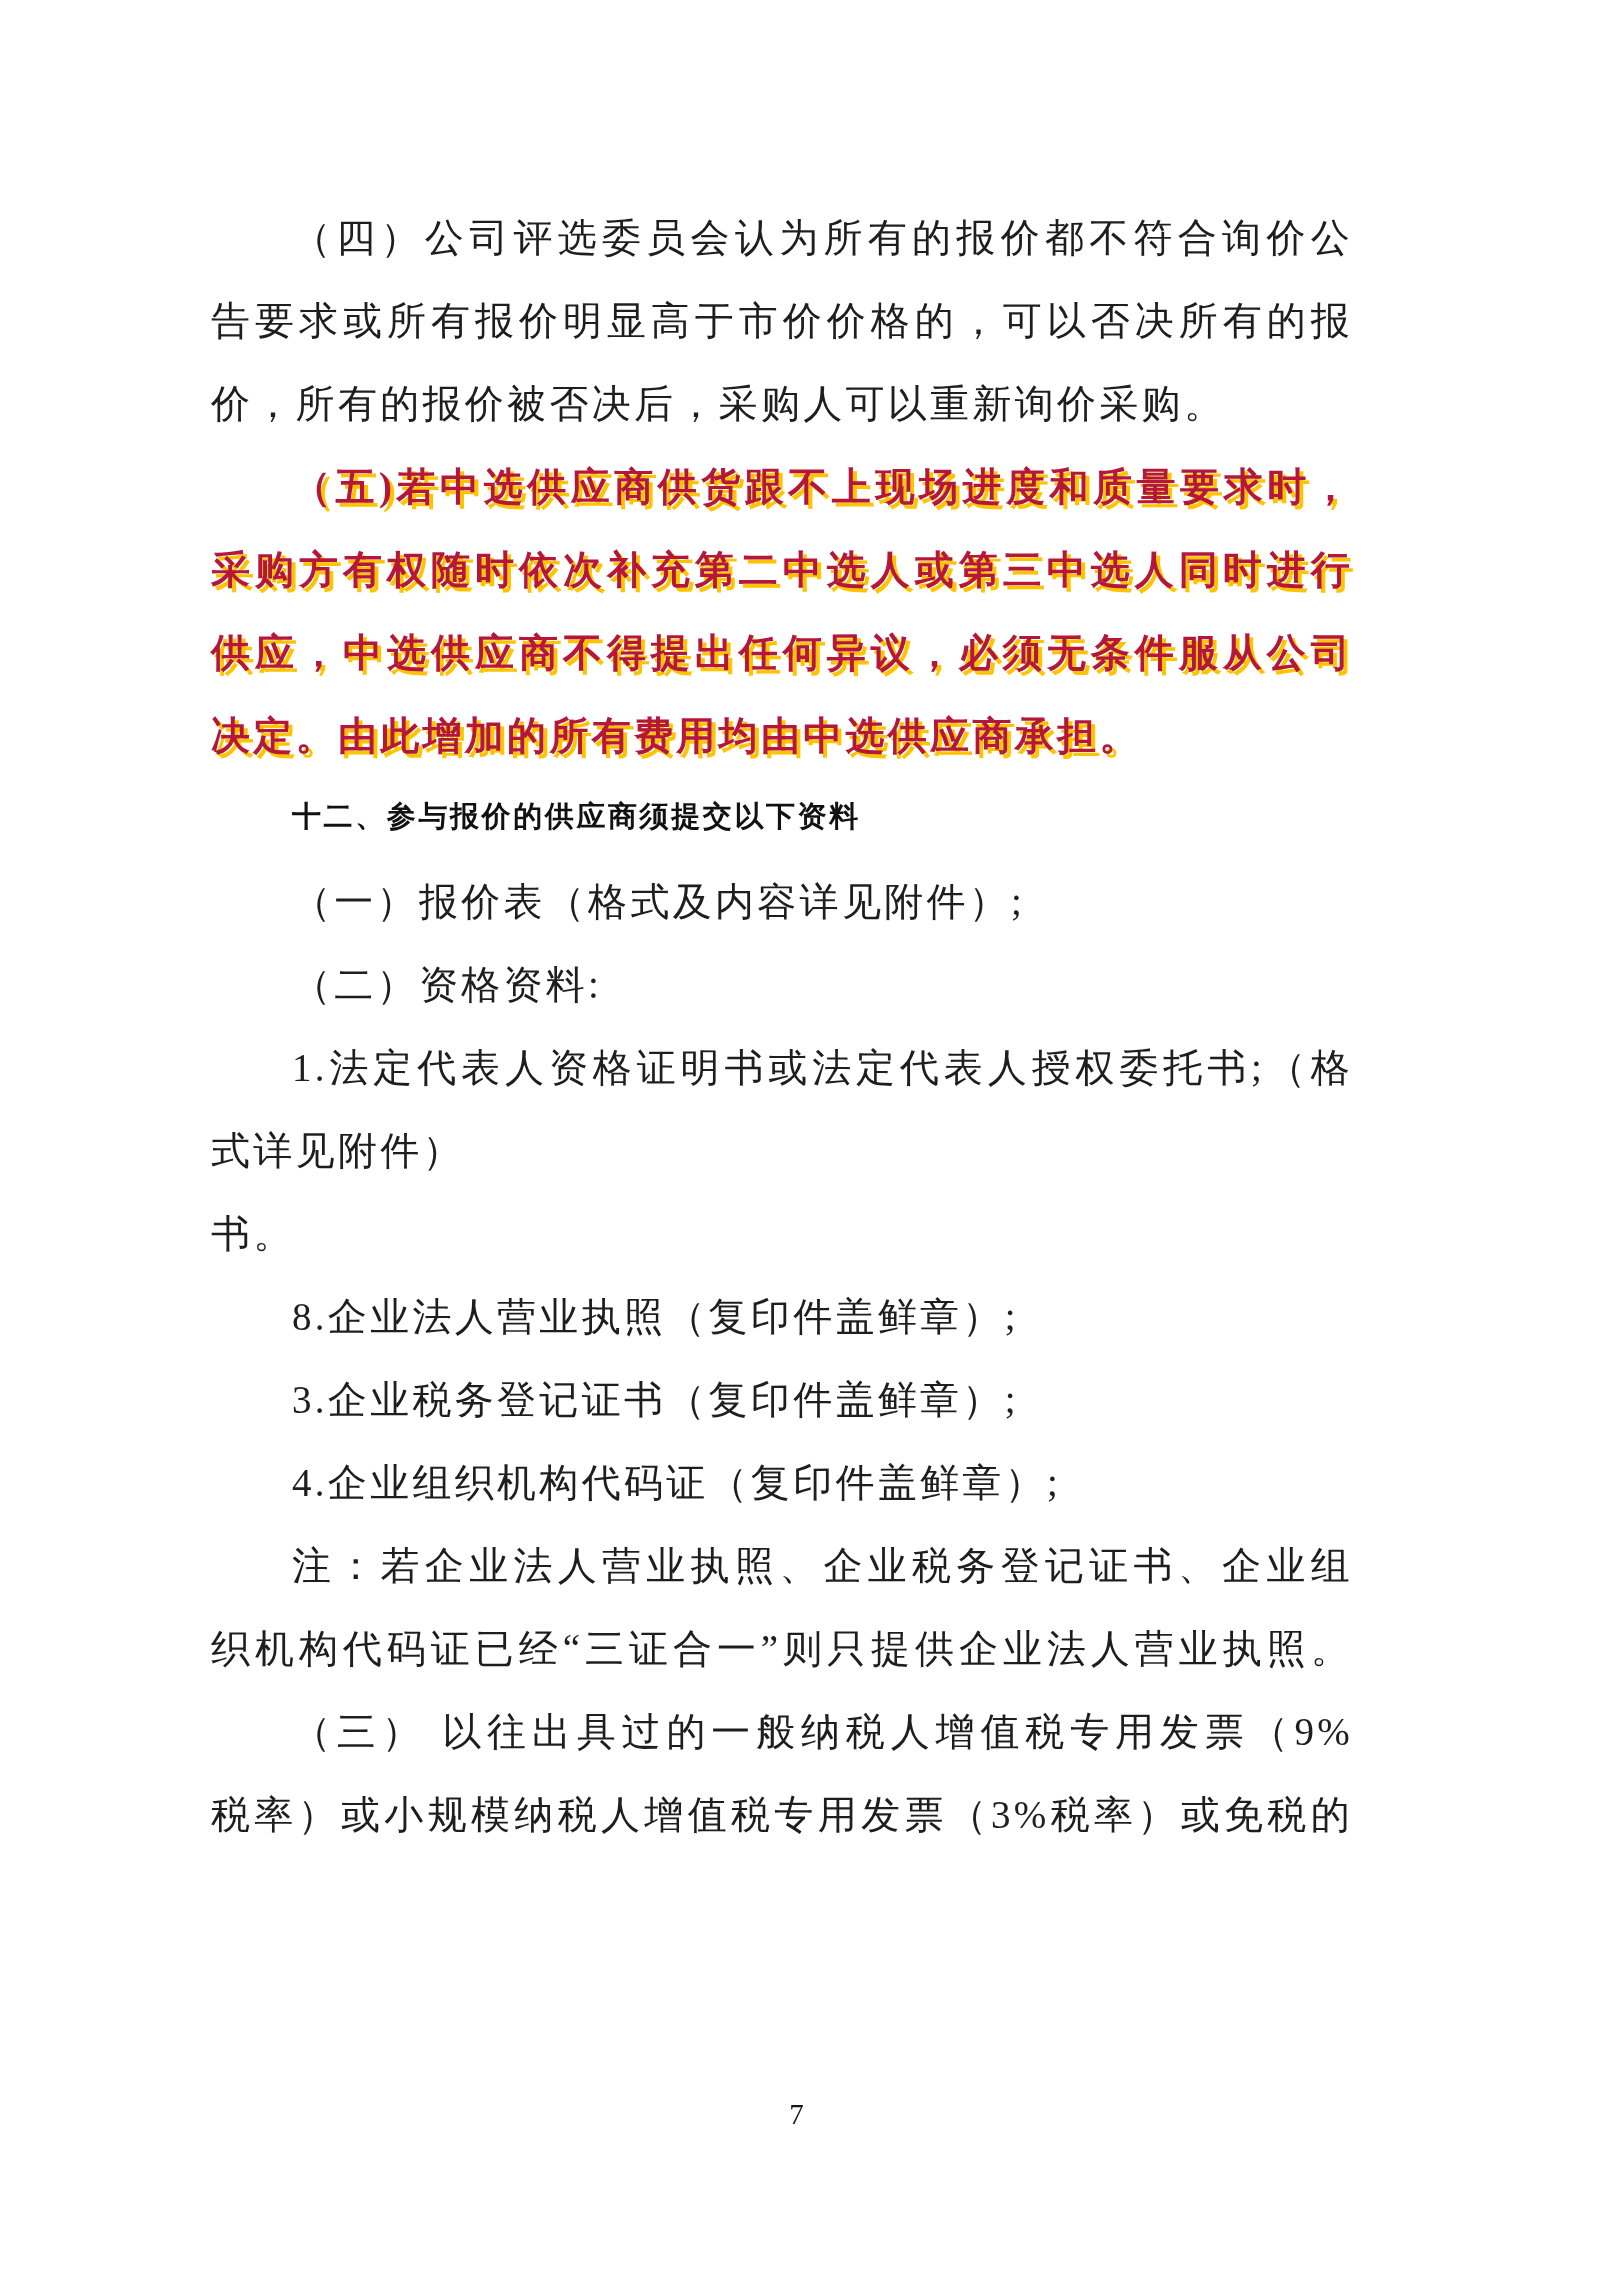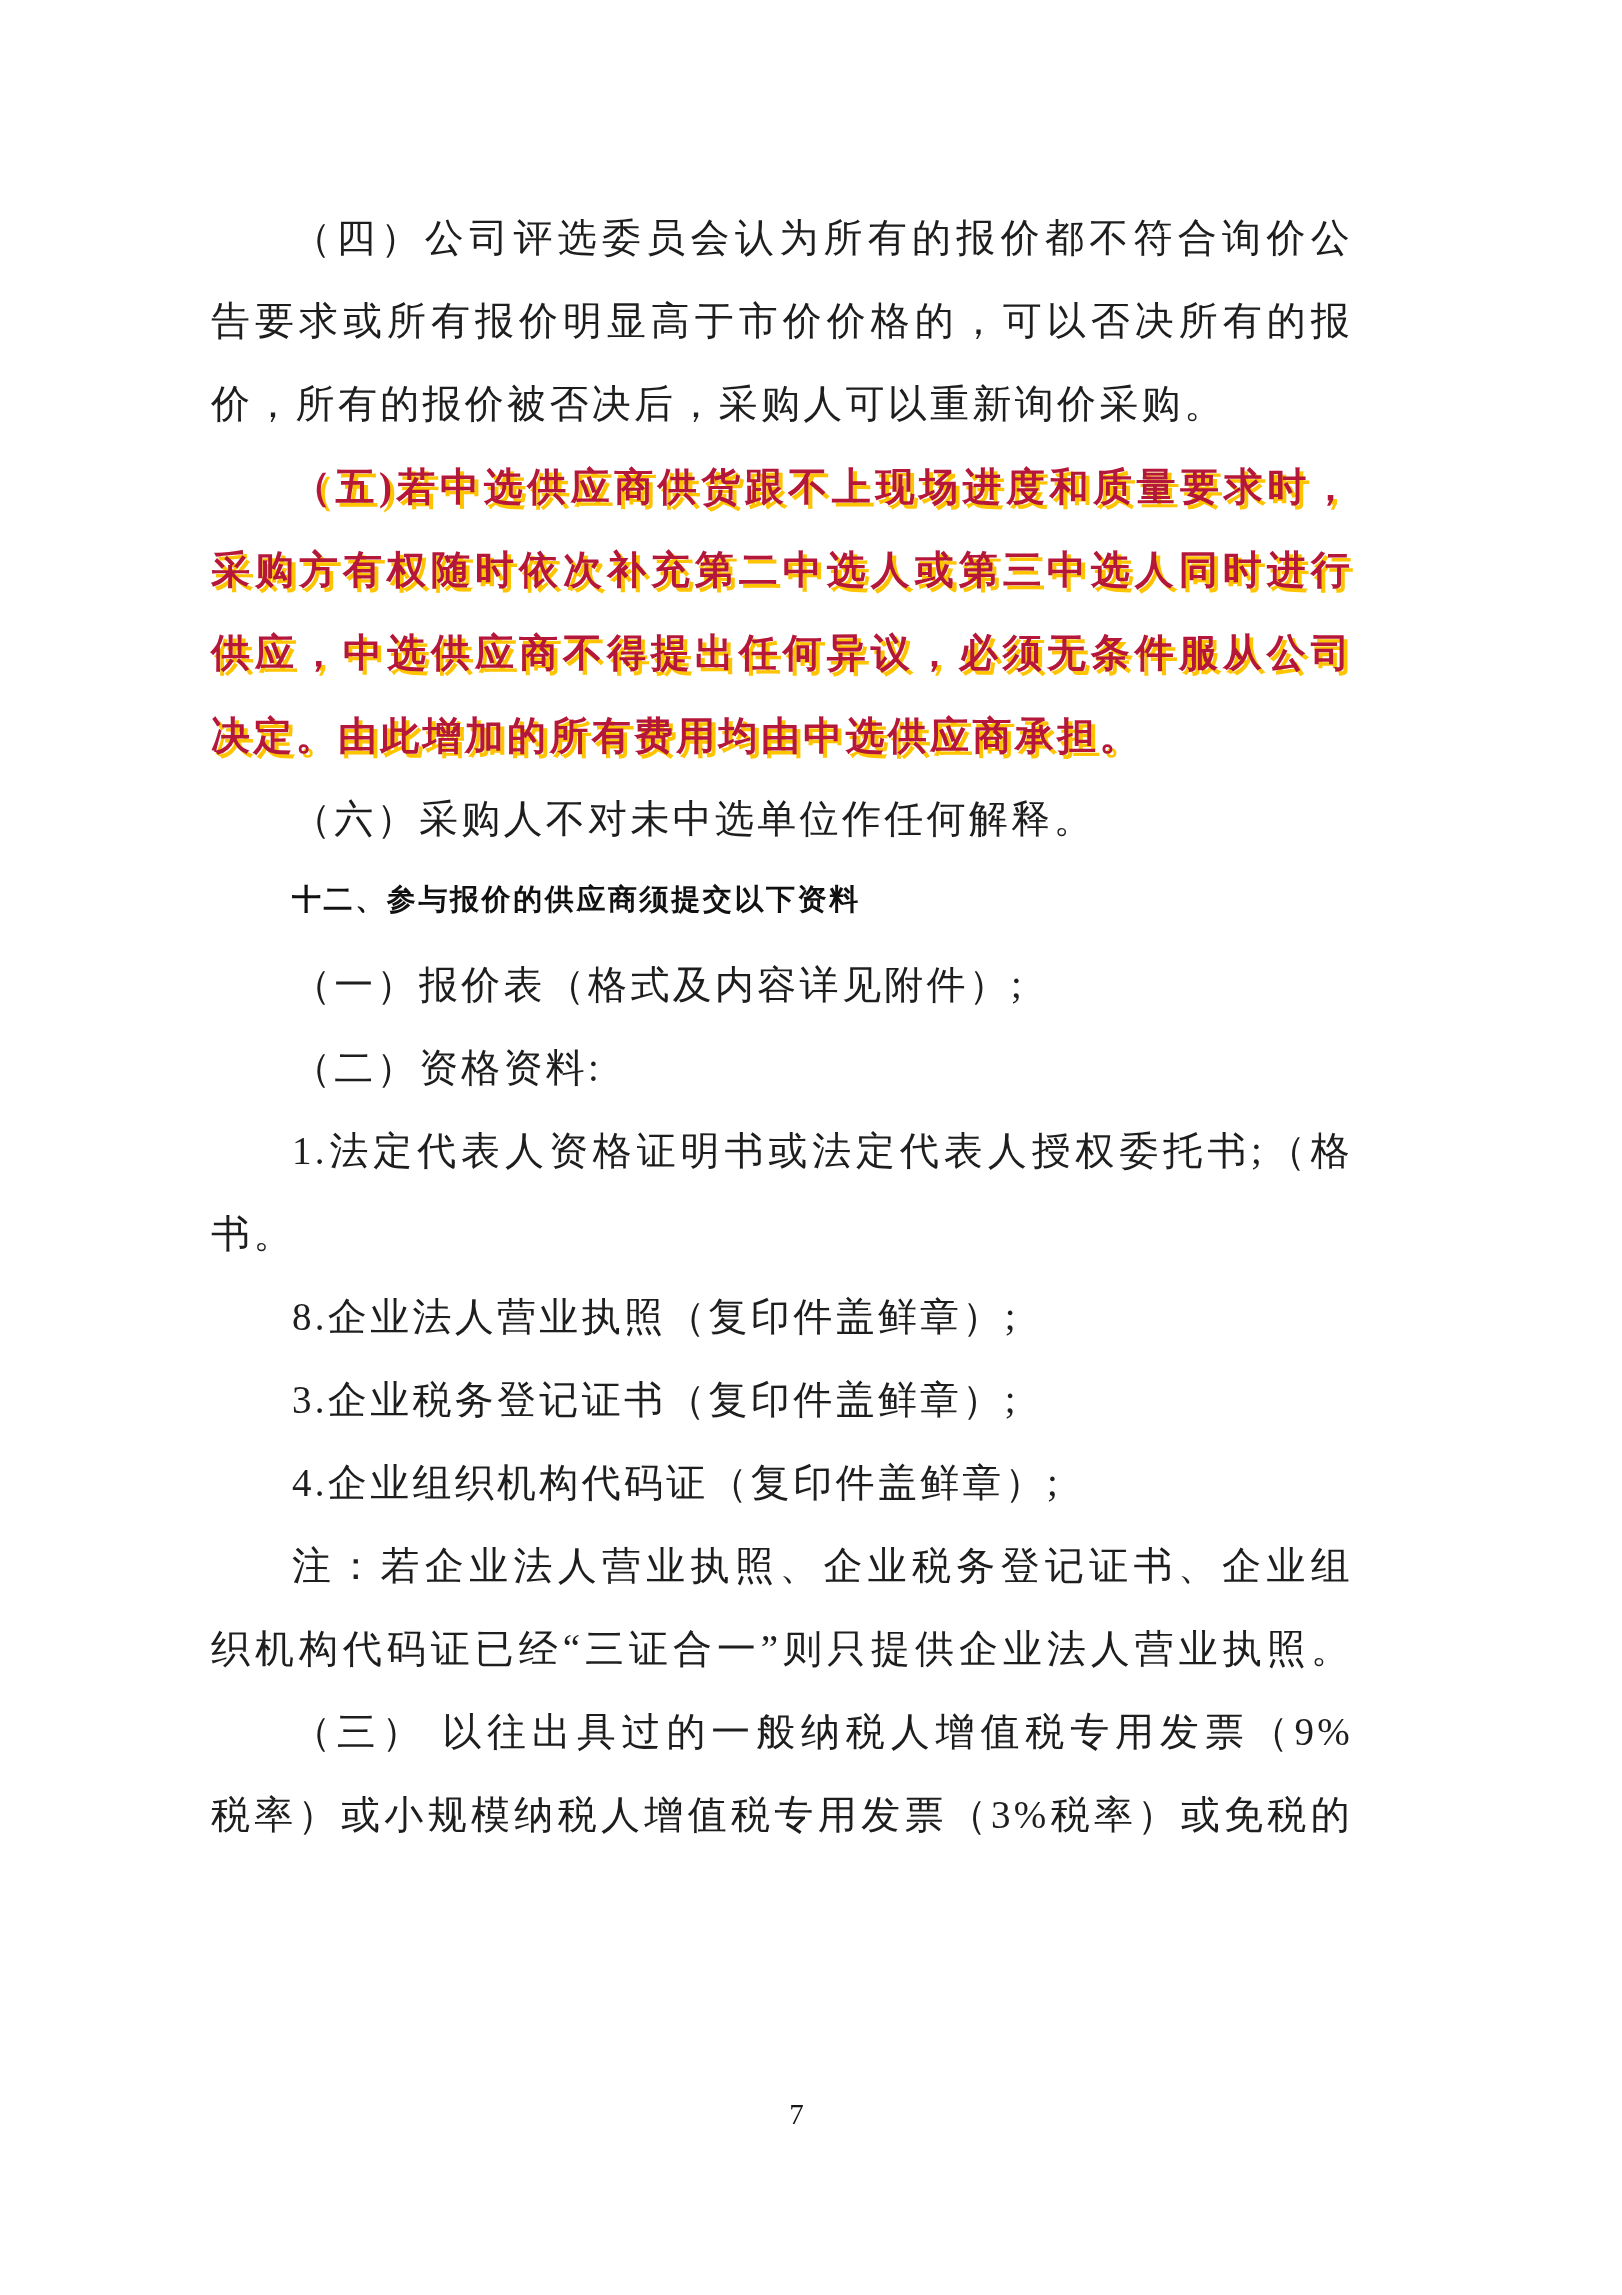--- a/index.html
+++ b/index.html
@@ -73,25 +73,25 @@
 
 <div class="page">
   <div class="content">
       <div class="line indent">（四）公司评选委员会认为所有的报价都不符合询价公</div>
       <div class="line">告要求或所有报价明显高于市价价格的，可以否决所有的报</div>
       <div class="line no-just">价，所有的报价被否决后，采购人可以重新询价采购。</div>
       <div class="line red indent">（五)若中选供应商供货跟不上现场进度和质量要求时，</div>
       <div class="line red">采购方有权随时依次补充第二中选人或第三中选人同时进行</div>
       <div class="line red">供应，中选供应商不得提出任何异议，必须无条件服从公司</div>
       <div class="line red no-just">决定。由此增加的所有费用均由中选供应商承担。</div>
-      <div class="line indent no-just">（六）采购人不对未中选单位作任何解释。</div>
       <div class="line heading indent no-just">十二、参与报价的供应商须提交以下资料</div>
       <div class="line indent no-just">（一）报价表（格式及内容详见附件）;</div>
       <div class="line indent no-just">（二）资格资料:</div>
       <div class="line indent">1.法定代表人资格证明书或法定代表人授权委托书;（格</div>
+      <div class="line no-just">式详见附件）</div>
       <div class="line no-just">书。</div>
       <div class="line indent no-just">8.企业法人营业执照（复印件盖鲜章）;</div>
       <div class="line indent no-just">3.企业税务登记证书（复印件盖鲜章）;</div>
       <div class="line indent no-just">4.企业组织机构代码证（复印件盖鲜章）;</div>
       <div class="line indent">注：若企业法人营业执照、企业税务登记证书、企业组</div>
       <div class="line">织机构代码证已经“三证合一”则只提供企业法人营业执照。</div>
       <div class="line indent">（三） 以往出具过的一般纳税人增值税专用发票（9%</div>
       <div class="line">税率）或小规模纳税人增值税专用发票（3%税率）或免税的</div>
     </div>
   <div class="page-number">7</div>

